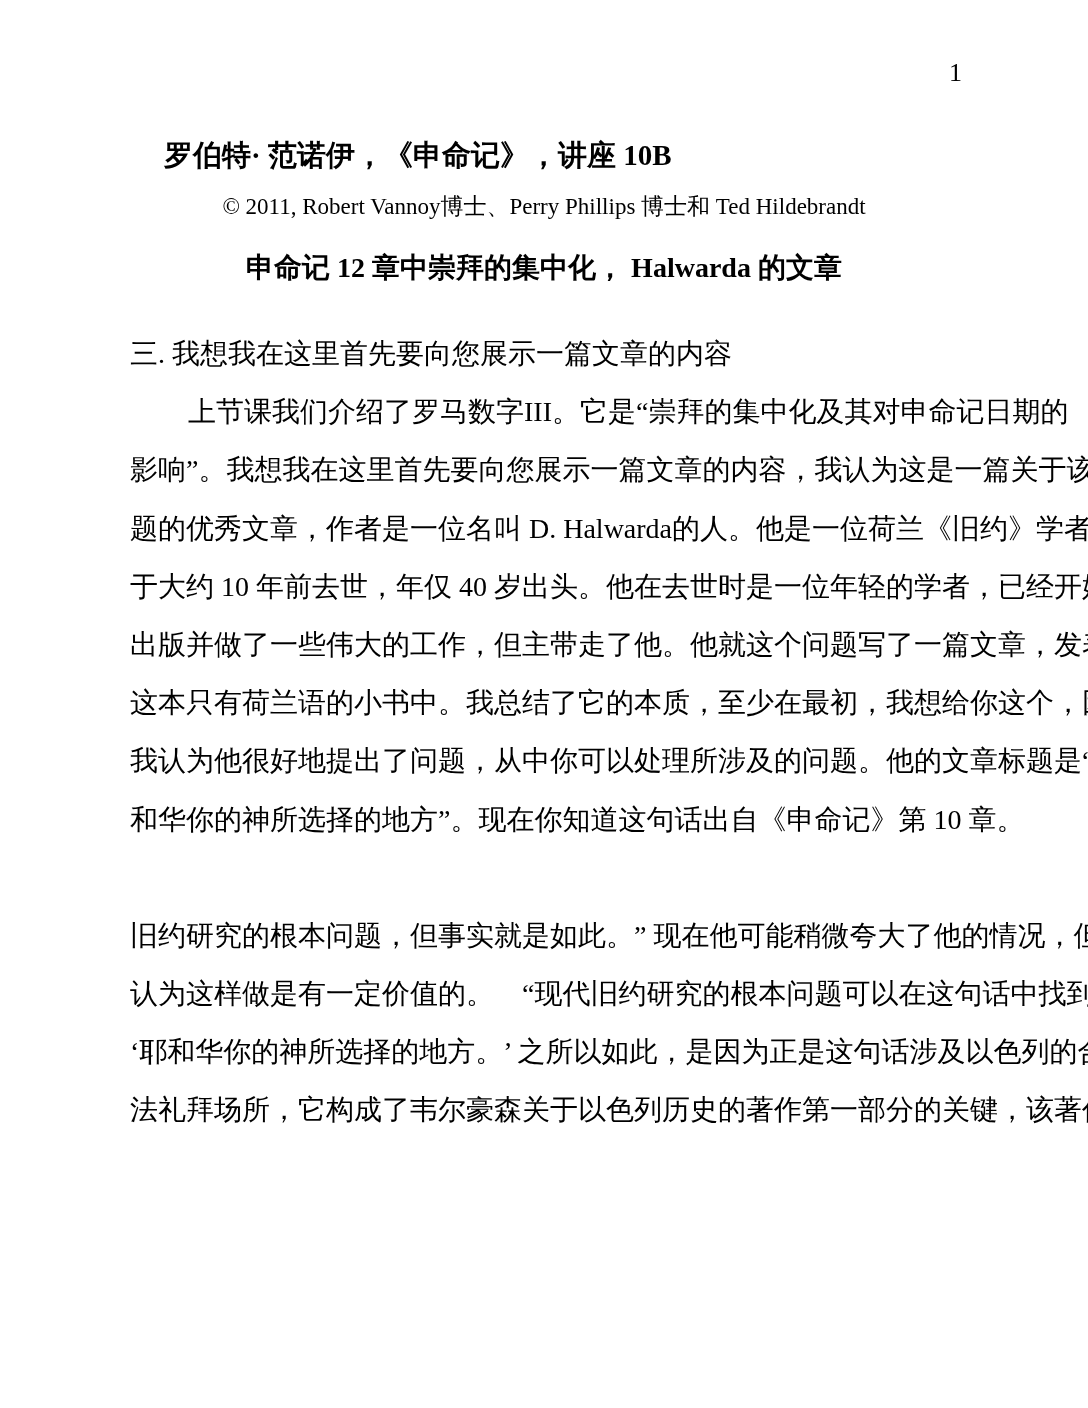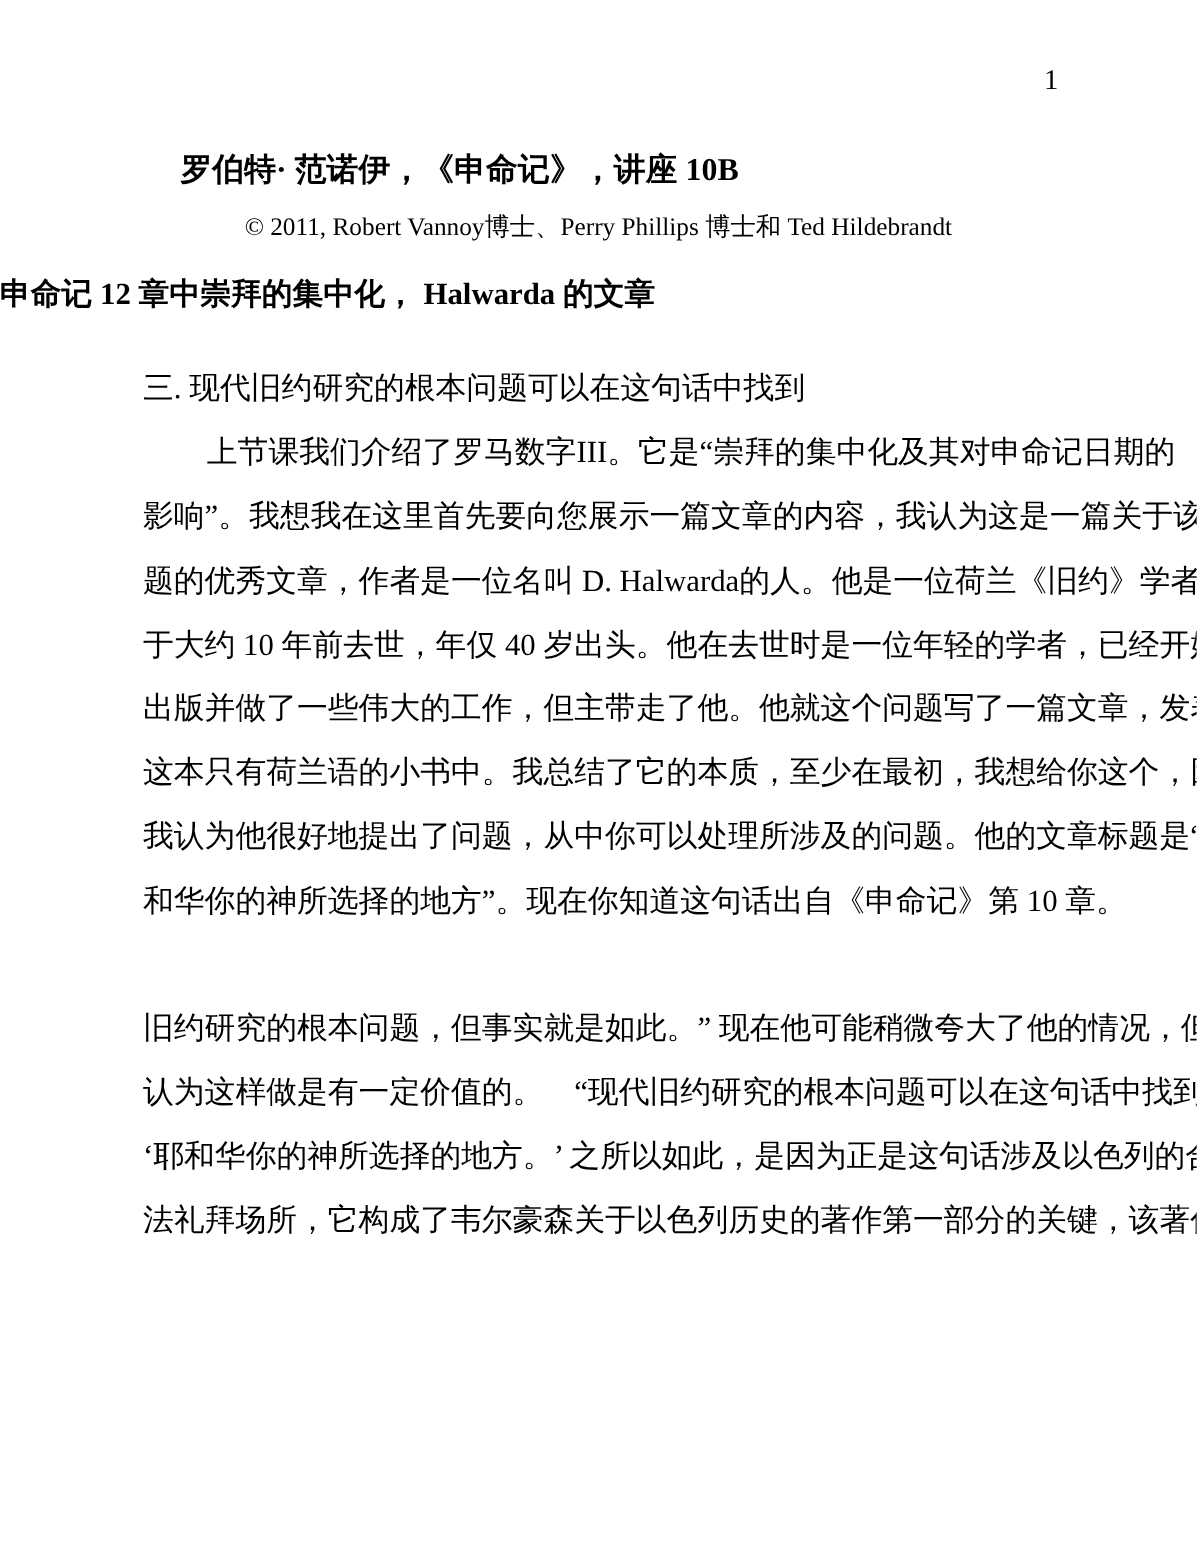--- a/index.html
+++ b/index.html
@@ -42,21 +42,21 @@
     text-align: center;
     font-size: 23px;
     line-height: 28px;
     white-space: pre;
   }
   .article-heading {
     position: absolute;
     top: 251px;
     left: 0;
     width: 100%;
-    text-align: left;
+    text-align: center;
     font-size: 28px;
     font-weight: bold;
     line-height: 34px;
     white-space: pre;
   }
   .text-block {
     position: absolute;
     top: 325px;
     left: 130px;
     width: 834px;
@@ -83,21 +83,21 @@
   <div class="page-number">1</div>
 
   <div class="doc-title">罗伯特· 范诺伊，《申命记》，讲座 10B</div>
 
   <div class="copyright-line">© 2011, Robert Vannoy博士、Perry Phillips 博士和 Ted Hildebrandt</div>
 
   <div class="article-heading">申命记 12 章中崇拜的集中化， Halwarda 的文章</div>
 
   <div class="text-block">
     <div>
-        <div class="text-line">三. 现代旧约研究的根本问题可以在这句话中找到</div>
+        <div class="text-line">三. 我想我在这里首先要向您展示一篇文章的内容</div>
       </div>
     <div>
         <div class="text-line indent">上节课我们介绍了罗马数字III。它是“崇拜的集中化及其对申命记日期的</div>
         <div class="text-line">影响”。我想我在这里首先要向您展示一篇文章的内容，我认为这是一篇关于该主</div>
         <div class="text-line">题的优秀文章，作者是一位名叫 D. Halwarda的人。他是一位荷兰《旧约》学者，</div>
         <div class="text-line">于大约 10 年前去世，年仅 40 岁出头。他在去世时是一位年轻的学者，已经开始</div>
         <div class="text-line">出版并做了一些伟大的工作，但主带走了他。他就这个问题写了一篇文章，发表在</div>
         <div class="text-line">这本只有荷兰语的小书中。我总结了它的本质，至少在最初，我想给你这个，因为</div>
         <div class="text-line">我认为他很好地提出了问题，从中你可以处理所涉及的问题。他的文章标题是“耶</div>
         <div class="text-line">和华你的神所选择的地方”。现在你知道这句话出自《申命记》第 10 章。</div>

